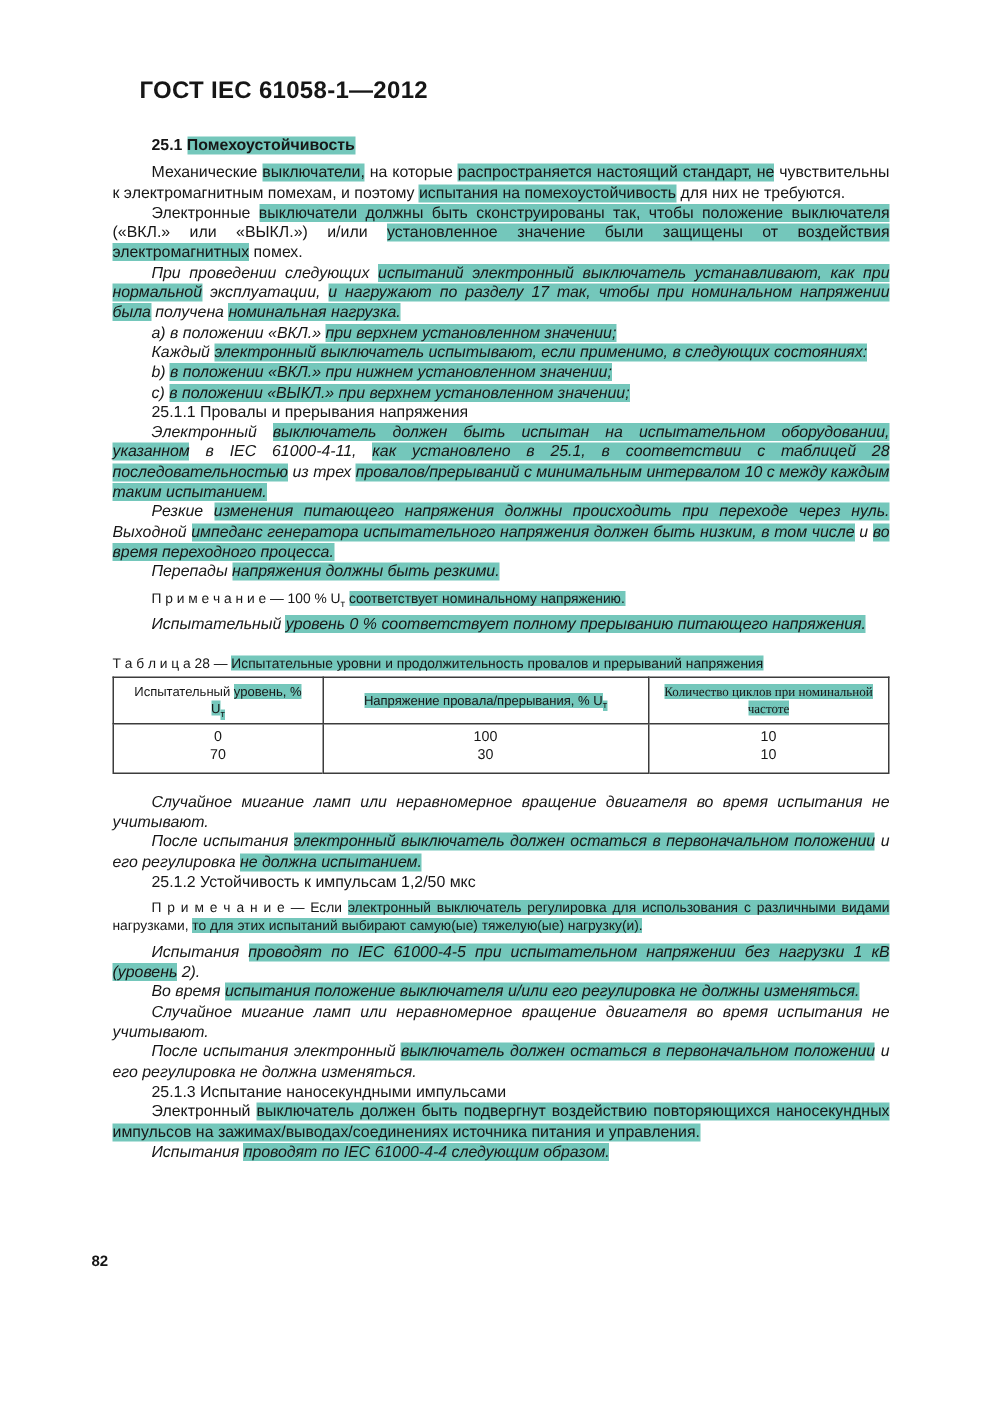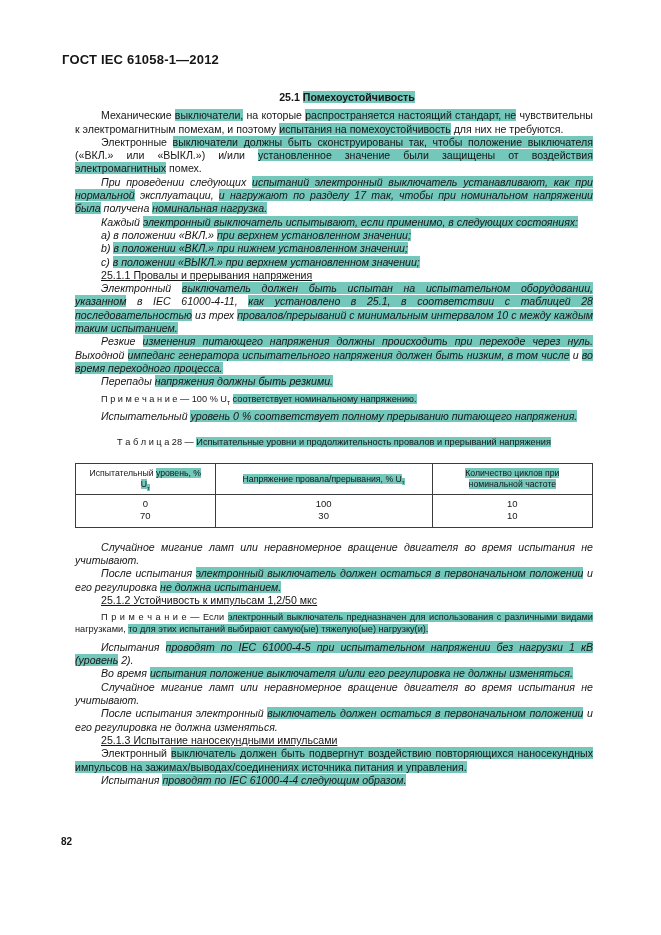--- a/index.html
+++ b/index.html
@@ -2,62 +2,62 @@
 <html style="--hl: #74c7bb;"><head>
 <meta charset="utf-8">
 <style>
   html,body { margin:0; padding:0; }
   body {
     width:661px; height:935px; background:#ffffff; position:relative;
     font-family:"Liberation Sans", sans-serif; color:#161616;
     -webkit-font-smoothing:antialiased;
   }
   .page { position:absolute; inset:0; background:#fff; }
-  .doc-header { position:absolute; left:62px; top:52px; font-size:13px; font-weight:bold; letter-spacing:0.2px; }
+  .doc-header { position:absolute; left:93px; top:52px; font-size:16px; font-weight:bold; letter-spacing:0.2px; }
   .doc-body { position:absolute; left:75px; top:80px; width:518px; font-size:10.6px; line-height:13.3px; }
   .page-number { position:absolute; left:61px; top:836px; font-size:10px;font-weight:bold; }
 
   p.blk { margin:0; text-indent:26px; text-align:justify; }
-  p.heading1 { font-weight:bold; margin:11px 0 5px; text-align:center; }
-  p.heading2 { margin:0; text-align:left;text-decoration:underline; }
+  p.heading1 { font-weight:bold; margin:11px 0 5px; text-align:left; }
+  p.heading2 { margin:0; text-align:left; }
   p.note { font-size:9.2px; line-height:11.8px; margin:5px 0; }
-  p.caption { font-size:9.2px; line-height:11.8px; margin:13px 0 15px; text-indent:0; text-align:center; }
+  p.caption { font-size:9.2px; line-height:11.8px; margin:13px 0 3px; text-indent:0; text-align:left; }
   p.italic { font-style:italic; }
 
   .hl { background-color: var(--hl, #74c7bb); }
 
   table.data-table { width:100%; border-collapse:collapse; margin:2px 0 13px; border:1px solid #3c3c3c; }
   table.data-table th {
     font-weight:normal; font-size:8.7px; line-height:10.6px;
     border:1px solid #3c3c3c; padding:4px 10px; text-align:center; vertical-align:middle;
   }
   table.data-table td {
     font-size:9.5px; line-height:12.6px;
     border-left:1px solid #3c3c3c; border-right:1px solid #3c3c3c;
     padding:0 6px; text-align:center;
   }
   table.data-table tbody tr:first-child td { padding-top:3px; }
   table.data-table tbody tr:last-child td { padding-bottom:4px; }
   table.data-table th:nth-child(1) { width:27%; }
   table.data-table th:nth-child(2) { width:42%; }
-  table.data-table th:nth-child(3) { width:31%; }
+  table.data-table th:nth-child(3) { width:31%;font-family:Liberation Serif, serif; }
   sub { font-size:0.72em; line-height:0; }
 </style>
 </head>
 <body>
 
 <div class="page">
   <div class="doc-header">ГОСТ IEC 61058-1—2012</div>
   <div class="doc-body">
       <p class="blk heading1"><span>25.1 </span><span class="hl">Помехоустойчивость</span></p>
       <p class="blk para regular"><span>Механические </span><span class="hl">выключатели,</span><span> на которые </span><span class="hl">распространяется настоящий стандарт, не</span><span> чувствительны к электромагнитным помехам, и поэтому </span><span class="hl">испытания на помехоустойчивость</span><span> для них не требуются.</span></p>
       <p class="blk para regular"><span>Электронные </span><span class="hl">выключатели должны быть сконструированы так, чтобы положение выключателя</span><span> («ВКЛ.» или «ВЫКЛ.») и/или </span><span class="hl">установленное значение были защищены от воздействия электромагнитных</span><span> помех.</span></p>
       <p class="blk para italic"><span>При проведении следующих </span><span class="hl">испытаний электронный выключатель устанавливают, как при нормальной</span><span> эксплуатации, </span><span class="hl">и нагружают по разделу 17 так, чтобы при номинальном напряжении была</span><span> получена </span><span class="hl">номинальная нагрузка.</span></p>
+      <p class="blk para italic"><span>a) в положении «ВКЛ.» </span><span class="hl">при верхнем установленном значении;</span></p>
       <p class="blk para italic"><span>Каждый </span><span class="hl">электронный выключатель испытывают, если применимо, в следующих состояниях:</span></p>
-      <p class="blk para italic"><span>a) в положении «ВКЛ.» </span><span class="hl">при верхнем установленном значении;</span></p>
       <p class="blk para italic"><span>b) </span><span class="hl">в положении «ВКЛ.» при нижнем установленном значении;</span></p>
       <p class="blk para italic"><span>c) </span><span class="hl">в положении «ВЫКЛ.» при верхнем установленном значении;</span></p>
       <p class="blk heading2"><span>25.1.1 Провалы и прерывания напряжения</span></p>
       <p class="blk para italic"><span>Электронный </span><span class="hl">выключатель должен быть испытан на испытательном оборудовании, указанном</span><span> в IEC 61000-4-11, </span><span class="hl">как установлено в 25.1, в соответствии с таблицей 28 последовательностью</span><span> из трех </span><span class="hl">провалов/прерываний с минимальным интервалом 10 с между каждым таким испытанием.</span></p>
       <p class="blk para italic"><span>Резкие </span><span class="hl">изменения питающего напряжения должны происходить при переходе через нуль.</span><span> Выходной </span><span class="hl">импеданс генератора испытательного напряжения должен быть низким, в том числе</span><span> и </span><span class="hl">во время переходного процесса.</span></p>
       <p class="blk para italic"><span>Перепады </span><span class="hl">напряжения должны быть резкими.</span></p>
       <p class="blk note"><span>П р и м е ч а н и е — 100 % U</span><sub>т</sub><span> </span><span class="hl">соответствует номинальному напряжению.</span></p>
       <p class="blk para italic"><span>Испытательный </span><span class="hl">уровень 0 % соответствует полному прерыванию питающего напряжения.</span></p>
       <p class="blk caption"><span>Т а б л и ц а  28 — </span><span class="hl">Испытательные уровни и продолжительность провалов и прерываний напряжения</span></p>
       <table class="data-table">
@@ -77,21 +77,21 @@
           <tr>
             <td>70</td>
             <td>30</td>
             <td>10</td>
           </tr>
         </tbody>
       </table>
       <p class="blk para italic"><span>Случайное мигание ламп или неравномерное вращение двигателя во время испытания не учитывают.</span></p>
       <p class="blk para italic"><span>После испытания </span><span class="hl">электронный выключатель должен остаться в первоначальном положении</span><span> и его регулировка </span><span class="hl">не должна испытанием.</span></p>
       <p class="blk heading2"><span>25.1.2 Устойчивость к импульсам 1,2/50 мкс</span></p>
-      <p class="blk note"><span>П р и м е ч а н и е — Если </span><span class="hl">электронный выключатель предназначен для использования с различными видами</span><span> нагрузками, </span><span class="hl">то для этих испытаний выбирают самую(ые) тяжелую(ые) нагрузку(и).</span></p>
+      <p class="blk note"><span>П р и м е ч а н и е — Если </span><span class="hl">электронный выключатель регулировка для использования с различными видами</span><span> нагрузками, </span><span class="hl">то для этих испытаний выбирают самую(ые) тяжелую(ые) нагрузку(и).</span></p>
       <p class="blk para italic"><span>Испытания </span><span class="hl">проводят по IEC 61000-4-5 при испытательном напряжении без нагрузки 1 кВ (уровень</span><span> 2).</span></p>
       <p class="blk para italic"><span>Во время </span><span class="hl">испытания положение выключателя и/или его регулировка не должны изменяться.</span></p>
       <p class="blk para italic"><span>Случайное мигание ламп или неравномерное вращение двигателя во время испытания не учитывают.</span></p>
       <p class="blk para italic"><span>После испытания электронный </span><span class="hl">выключатель должен остаться в первоначальном положении</span><span> и его регулировка не должна изменяться.</span></p>
       <p class="blk heading2"><span>25.1.3 Испытание наносекундными импульсами</span></p>
       <p class="blk para regular"><span>Электронный </span><span class="hl">выключатель должен быть подвергнут воздействию повторяющихся наносекундных импульсов на зажимах/выводах/соединениях источника питания и управления.</span></p>
       <p class="blk para italic"><span>Испытания </span><span class="hl">проводят по IEC 61000-4-4 следующим образом.</span></p>
     </div>
   <div class="page-number">82</div>
 </div>

